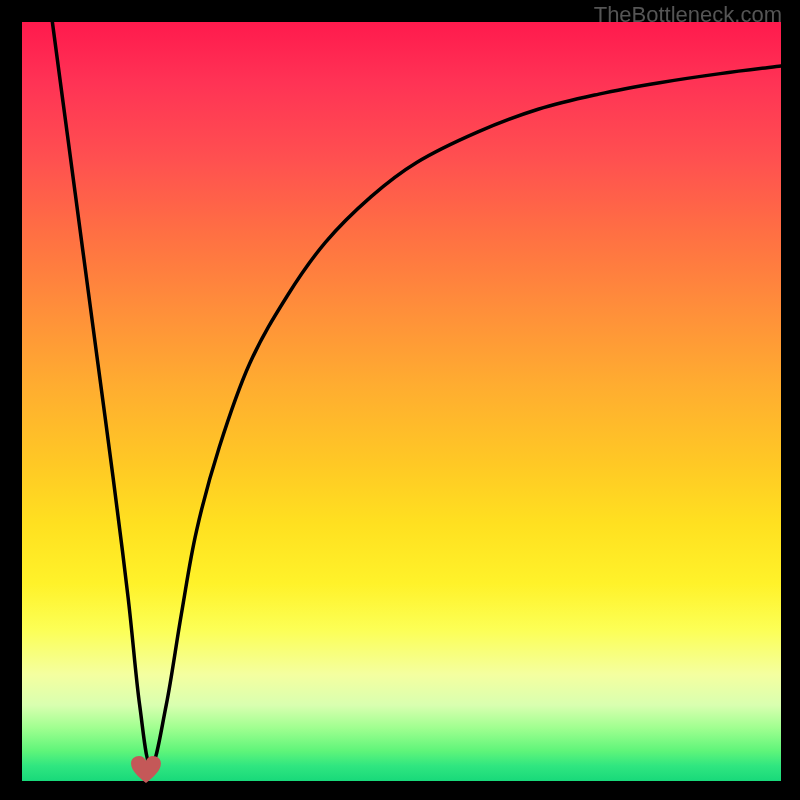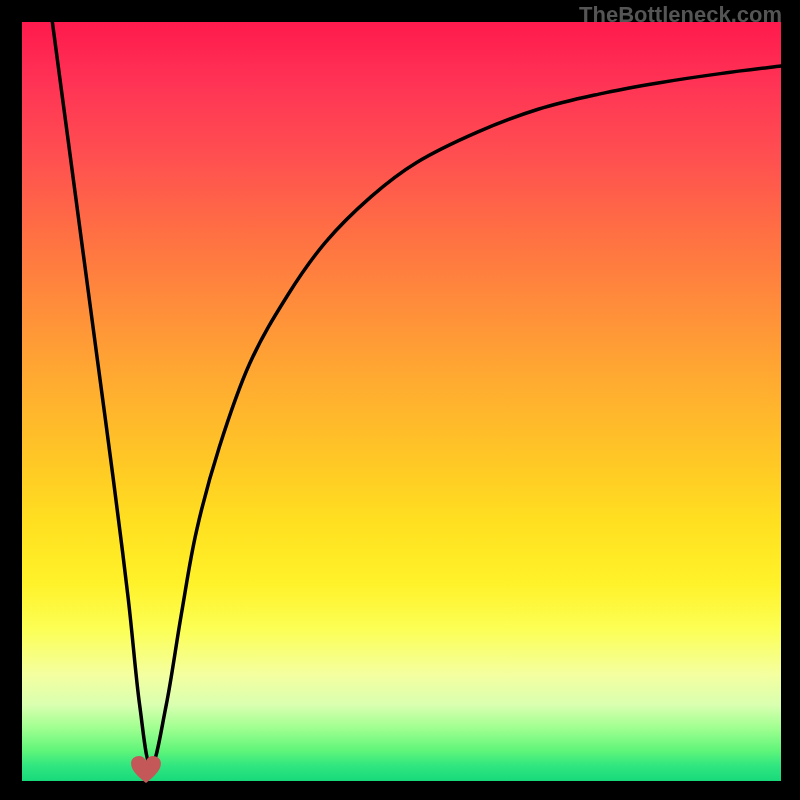--- a/index.html
+++ b/index.html
@@ -10,21 +10,21 @@
       position: relative;
       overflow: hidden;
       font-family: Arial, sans-serif;
     }
     .watermark {
       position: absolute;
       top: 2px;
       right: 18px;
       color: #555;
       font-size: 22px;
-      font-weight: 700;
+      font-weight: 400;
       z-index: 10;
     }
     .plot-area {
       position: absolute;
       left: 22px;
       top: 22px;
       width: 759px;
       height: 759px;
     }
     .gradient-bg {

